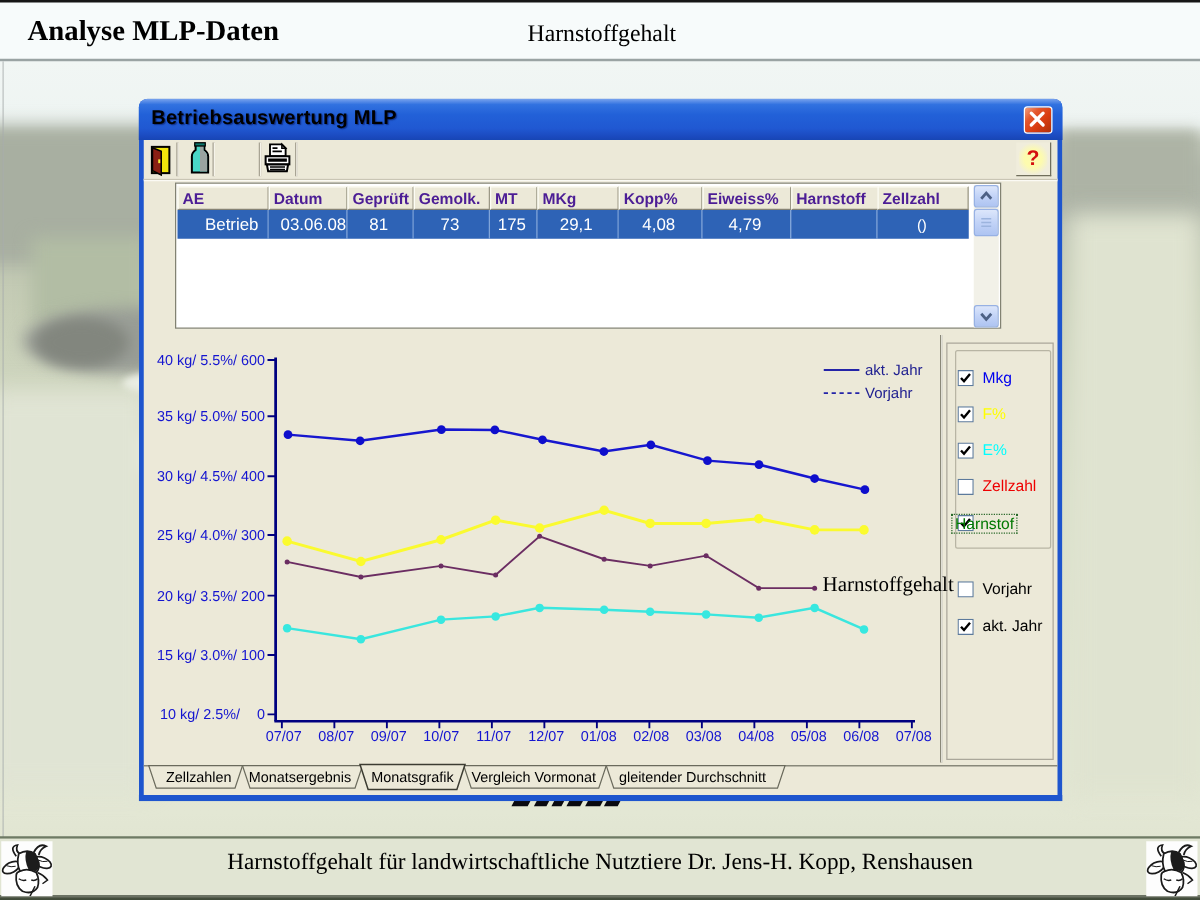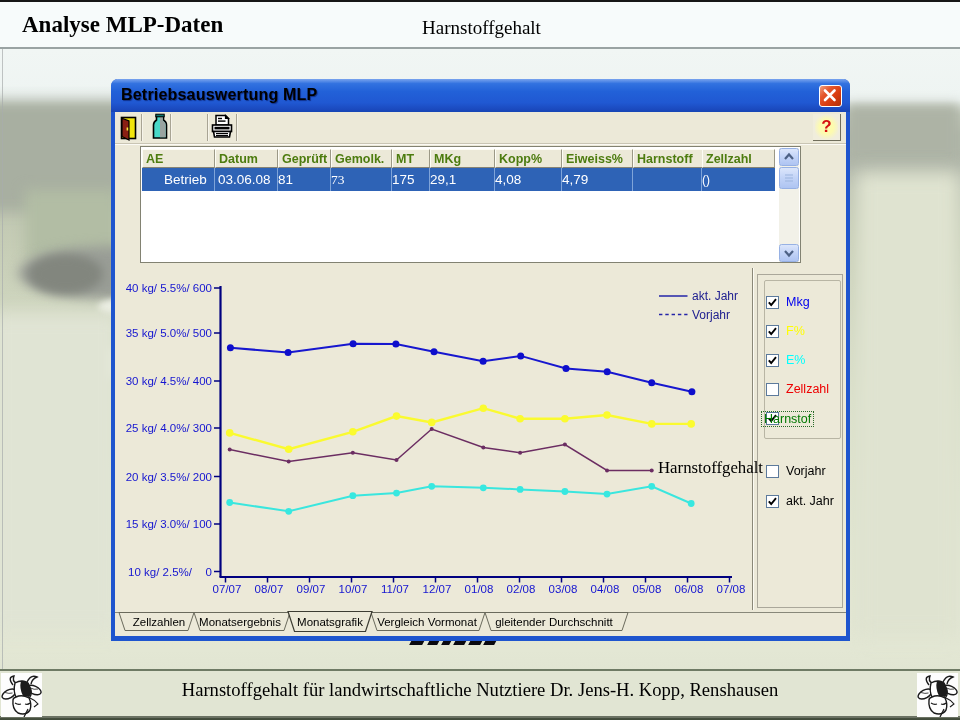--- a/index.html
+++ b/index.html
@@ -37,24 +37,24 @@
   #qbtn{left:813px;top:114px;width:28px;height:27px;background:#f0eddc;
        border-right:1.5px solid #706e5c;border-bottom:1.5px solid #706e5c;box-sizing:border-box;
        text-align:center;font-weight:bold;font-size:17px;color:#d41010;line-height:26px;}
   #qbtn span{display:inline-block;background:radial-gradient(circle,#fdfbae 40%,rgba(253,251,174,0) 75%);padding:0 6px;}
   #tbline{left:115px;top:143px;width:731px;height:1px;background:#fbfaf4;border-top:1px solid #c9c5b4;}
   
   #list{left:140px;top:146px;width:661px;height:117px;background:#fff;border:1px solid #828272;box-sizing:border-box;}
   .hc{position:absolute;top:2px;height:19px;background:#ece9d8;box-sizing:border-box;
       border-top:1px solid #fdfdf5;border-left:1px solid #fdfdf5;
       border-right:1px solid #9b9886;border-bottom:1px solid #868375;
-      font-weight:bold;font-size:12.5px;color:#4d7c0f;padding:2px 0 0 3px;overflow:hidden;white-space:nowrap;}
+      font-weight:bold;font-size:12.5px;color:#4c1d95;padding:2px 0 0 3px;overflow:hidden;white-space:nowrap;}
   .dc{position:absolute;top:21px;height:23px;background:#2e63b6;box-sizing:border-box;
       border-right:1px solid #7fa4d9;color:#fff;font-size:13.5px;padding-top:4px;overflow:hidden;white-space:nowrap;}
-  .num{text-align:left;padding-right:2px;}
+  .num{text-align:center;padding-right:2px;}
   
   #sbar{left:779px;top:148px;width:20px;height:114px;background:#f2f1e8;}
   .sbtn{position:absolute;left:0;width:20px;border-radius:2.5px;box-sizing:border-box;
         background:linear-gradient(180deg,#dce6fb 0%,#c2d3f7 50%,#aec4f2 100%);
         border:1px solid #97b1e4;}
   
   #chartsvg{left:115px;top:266px;}
   #divider{left:752px;top:268px;width:1px;height:342px;background:#8a8878;border-right:1px solid #fbfaf2;}
   
   #lpanel{left:757px;top:274px;width:86px;height:334px;background:#ece9d8;
@@ -140,23 +140,23 @@
   <div class="hc" style="left:74px;width:63px;">Datum</div>
   <div class="hc" style="left:137px;width:53px;">Geprüft</div>
   <div class="hc" style="left:190px;width:61px;">Gemolk.</div>
   <div class="hc" style="left:251px;width:38px;">MT</div>
   <div class="hc" style="left:289px;width:65px;">MKg</div>
   <div class="hc" style="left:354px;width:67px;">Kopp%</div>
   <div class="hc" style="left:421px;width:71px;">Eiweiss%</div>
   <div class="hc" style="left:492px;width:87px;">Harnstoff</div>
   <div class="hc" style="left:561px;width:73px;">Zellzahl</div>
   <div class="dc" style="left:1px;width:73px;padding-left:22px;">Betrieb</div>
-  <div class="dc" style="left:74px;width:63px;padding-left:3px;">03.06.08</div>
+  <div class="dc" style="left:74px;width:63px;padding-left:3px;text-align:right;">03.06.08</div>
   <div class="dc num" style="left:137px;width:53px;">81</div>
-  <div class="dc num" style="left:190px;width:61px;font-family:Liberation Serif, serif;">73</div>
+  <div class="dc num" style="left:190px;width:61px;">73</div>
   <div class="dc num" style="left:251px;width:38px;">175</div>
   <div class="dc num" style="left:289px;width:65px;">29,1</div>
   <div class="dc num" style="left:354px;width:67px;">4,08</div>
   <div class="dc num" style="left:421px;width:71px;">4,79</div>
   <div class="dc" style="left:492px;width:69px;"></div>
   <div class="dc num" style="left:561px;width:73px;border-right:none;font-size:12px;padding-top:5px;">()</div>
 </div>
 <div class="abs" id="sbar"></div>
 <div class="sbtn" style="left:779px;top:148px;height:18px;">
   <svg width="18" height="16">

